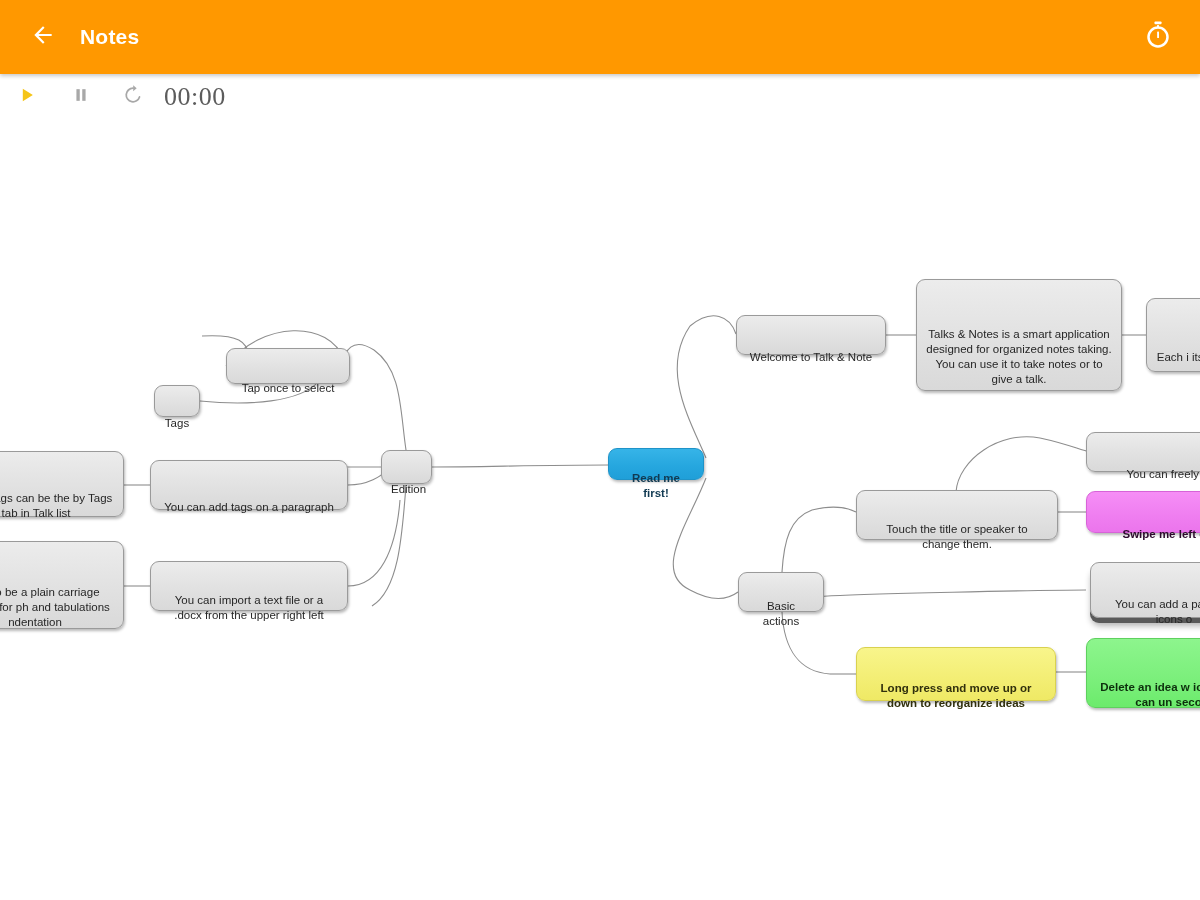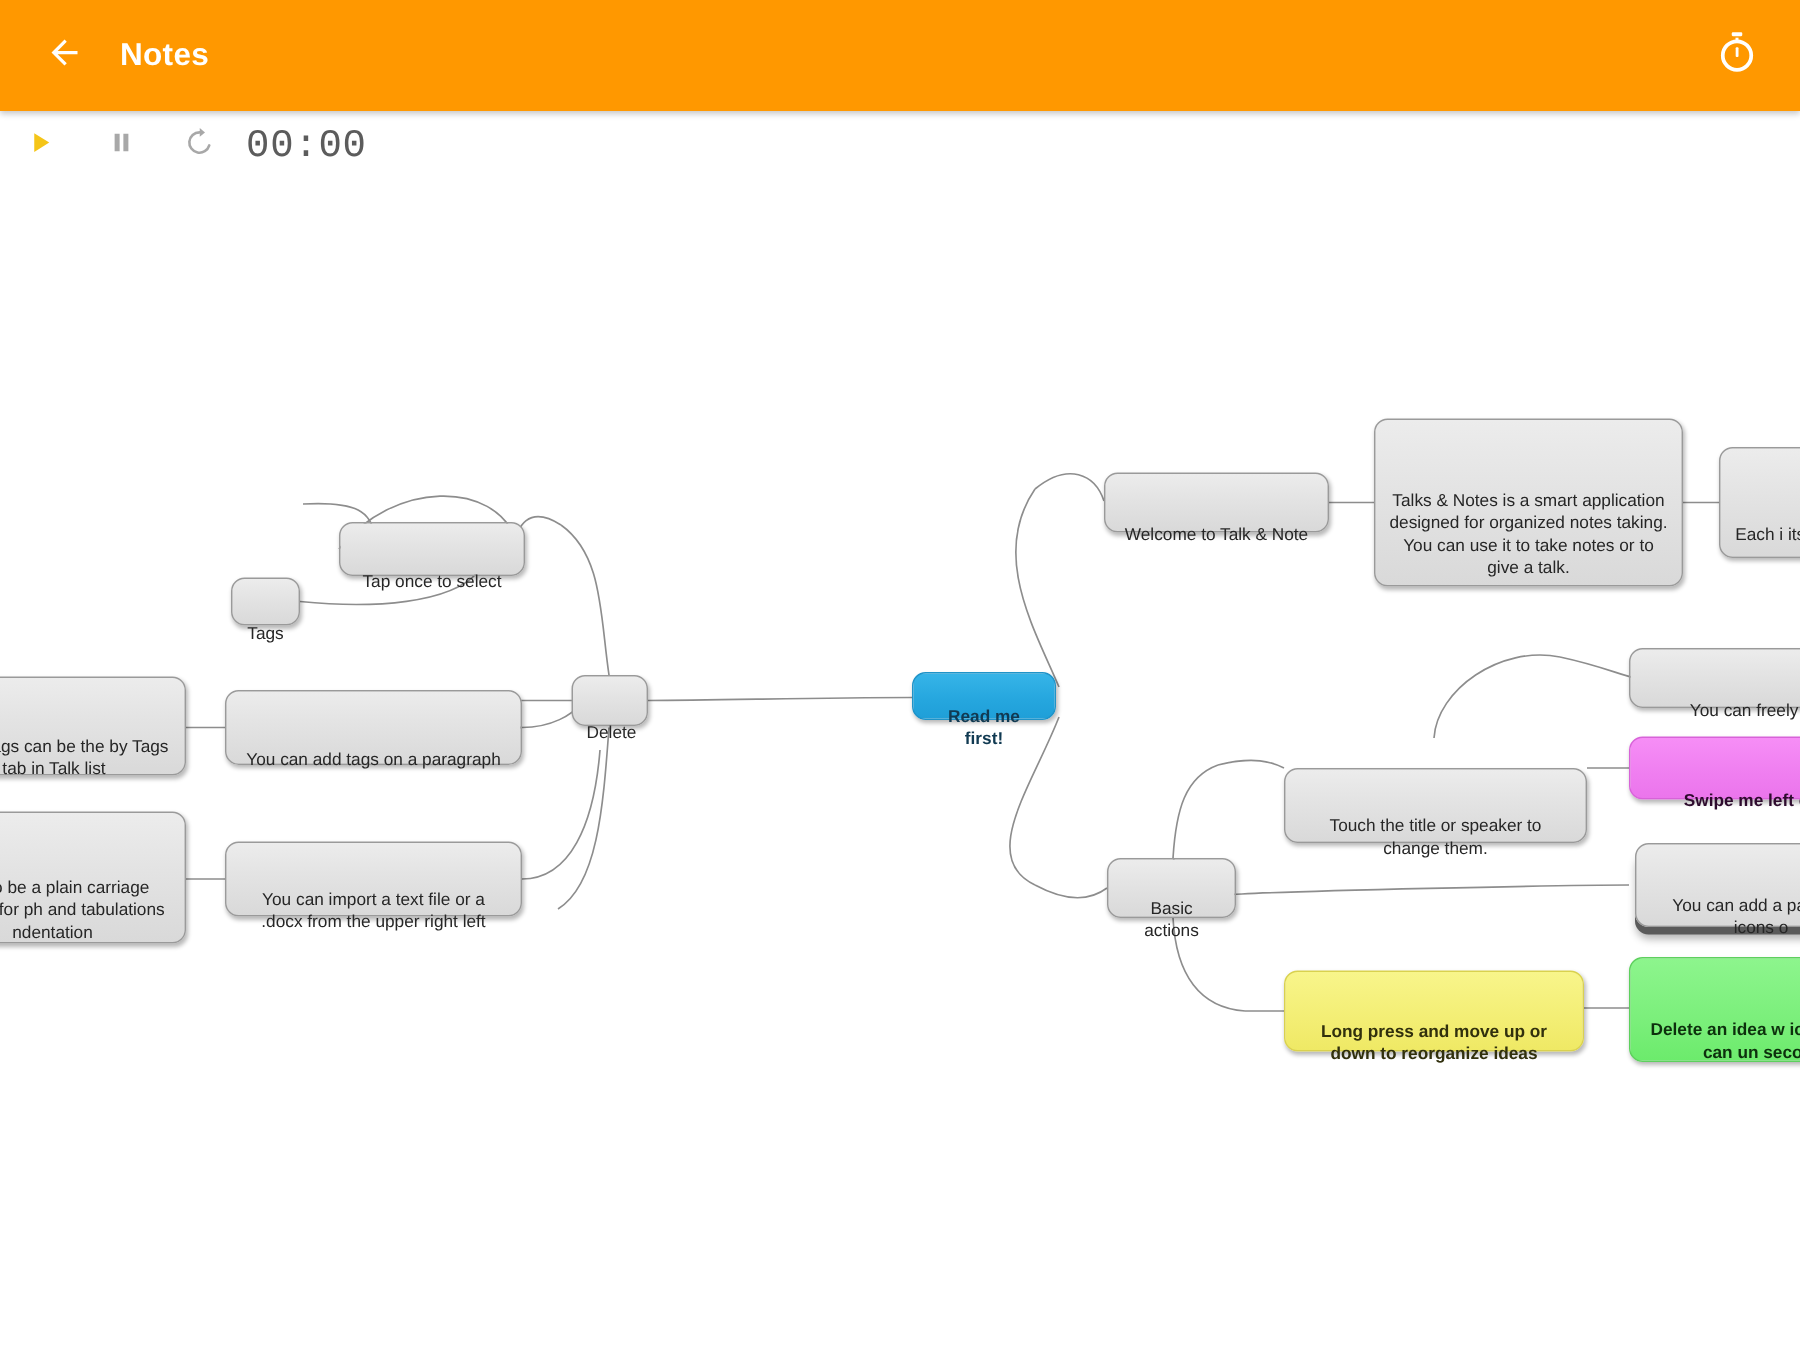--- a/index.html
+++ b/index.html
@@ -41,21 +41,21 @@
     background: #ffffff;
     display: flex; align-items: center;
     z-index: 15;
   }
   .pb-btn { display:flex; align-items:center; justify-content:center; cursor: pointer; }
   .pb-play { width: 34px; height: 30px; margin-left: 10px; }
   .pb-pause { width: 34px; height: 30px; margin-left: 20px; }
   .pb-reload { width: 34px; height: 30px; margin-left: 18px; }
   .pb-time {
     margin-left: 14px; font-size: 26px; color: #5c5c5c;
-    font-family: Liberation Mono, monospace; letter-spacing: .5px;
+    font-family: Liberation Serif, serif; letter-spacing: .5px;
   }
 
   
   .canvas {
     position: absolute; top: 120px; left: 0; width: 1200px; height: 780px;
     background: #ffffff; overflow: hidden;
   }
   .edges { position: absolute; top: 0; left: 0; width: 1200px; height: 780px; }
 
   
@@ -237,21 +237,21 @@
 
     <div class="node" style="left:-52px; top:331px; width:176px; height:66px;">
       <span>ion of tags can be  the by Tags tab in  Talk list</span>
     </div>
 
     <div class="node" style="left:150px; top:340px; width:198px; height:50px;">
       <span>You can add tags on a paragraph</span>
     </div>
 
     <div class="node" style="left:381px; top:330px; width:51px; height:34px;">
-      <span>Delete</span>
+      <span>Edition</span>
     </div>
 
     <div class="node" style="left:-54px; top:421px; width:178px; height:88px;">
       <span>has to be a plain carriage returns for ph and tabulations ndentation</span>
     </div>
 
     <div class="node" style="left:150px; top:441px; width:198px; height:50px;">
       <span>You can import a text file or a .docx from the upper right left</span>
     </div>
 
@@ -268,21 +268,21 @@
     </div>
 
     <div class="node" style="left:1146px; top:178px; width:120px; height:74px;">
       <span>Each i its own acce</span>
     </div>
 
     <div class="node" style="left:1086px; top:312px; width:172px; height:40px;">
       <span>You can freely ind</span>
     </div>
 
-    <div class="node" style="left:856px; top:392px; width:202px; height:50px;">
+    <div class="node" style="left:856px; top:370px; width:202px; height:50px;">
       <span>Touch the title or speaker to change them.</span>
     </div>
 
     <div class="node pink" style="left:1086px; top:371px; width:172px; height:42px;">
       <span>Swipe me left or ri</span>
     </div>
 
     <div class="node" style="left:738px; top:452px; width:86px; height:40px;">
       <span>Basic actions</span>
     </div>

